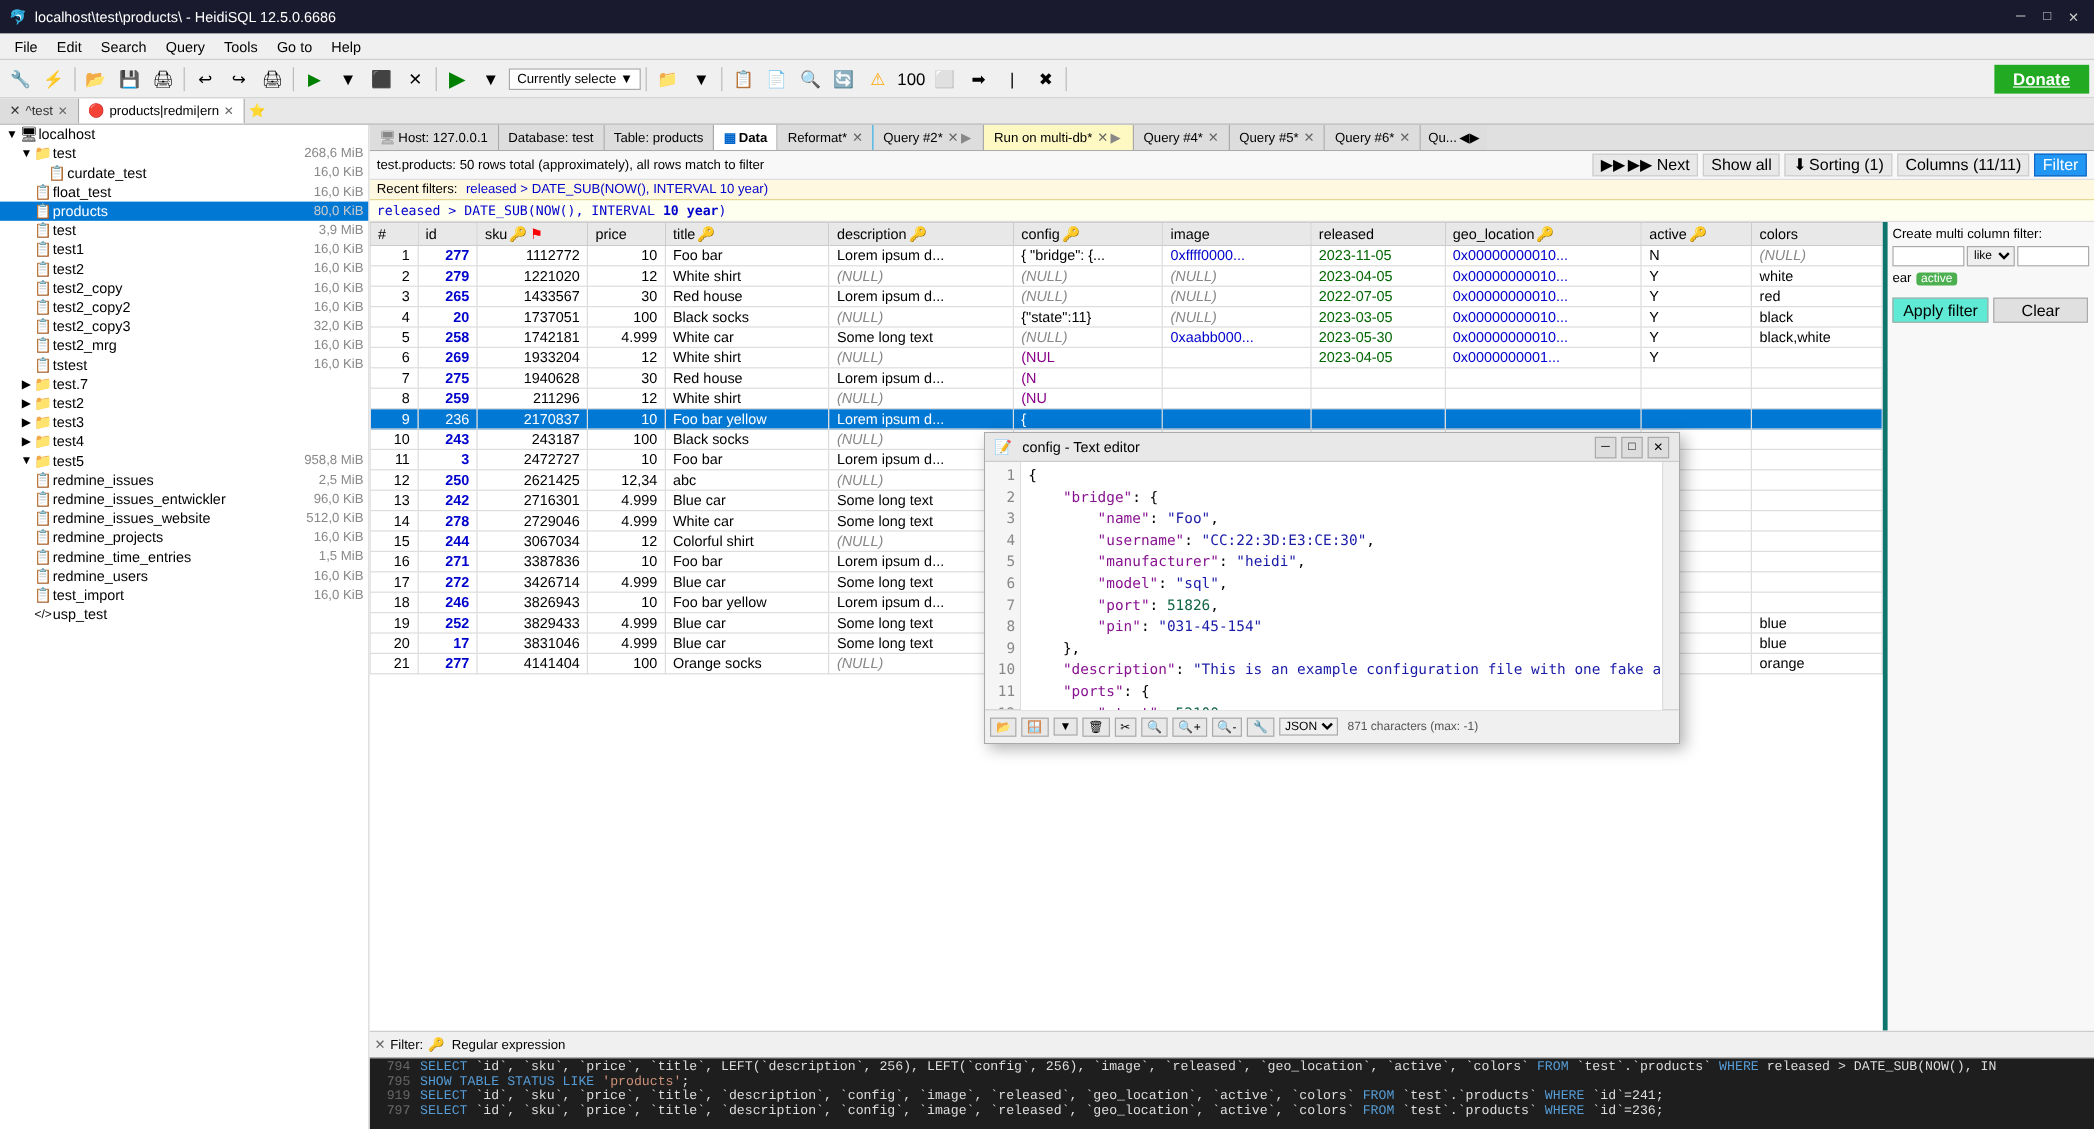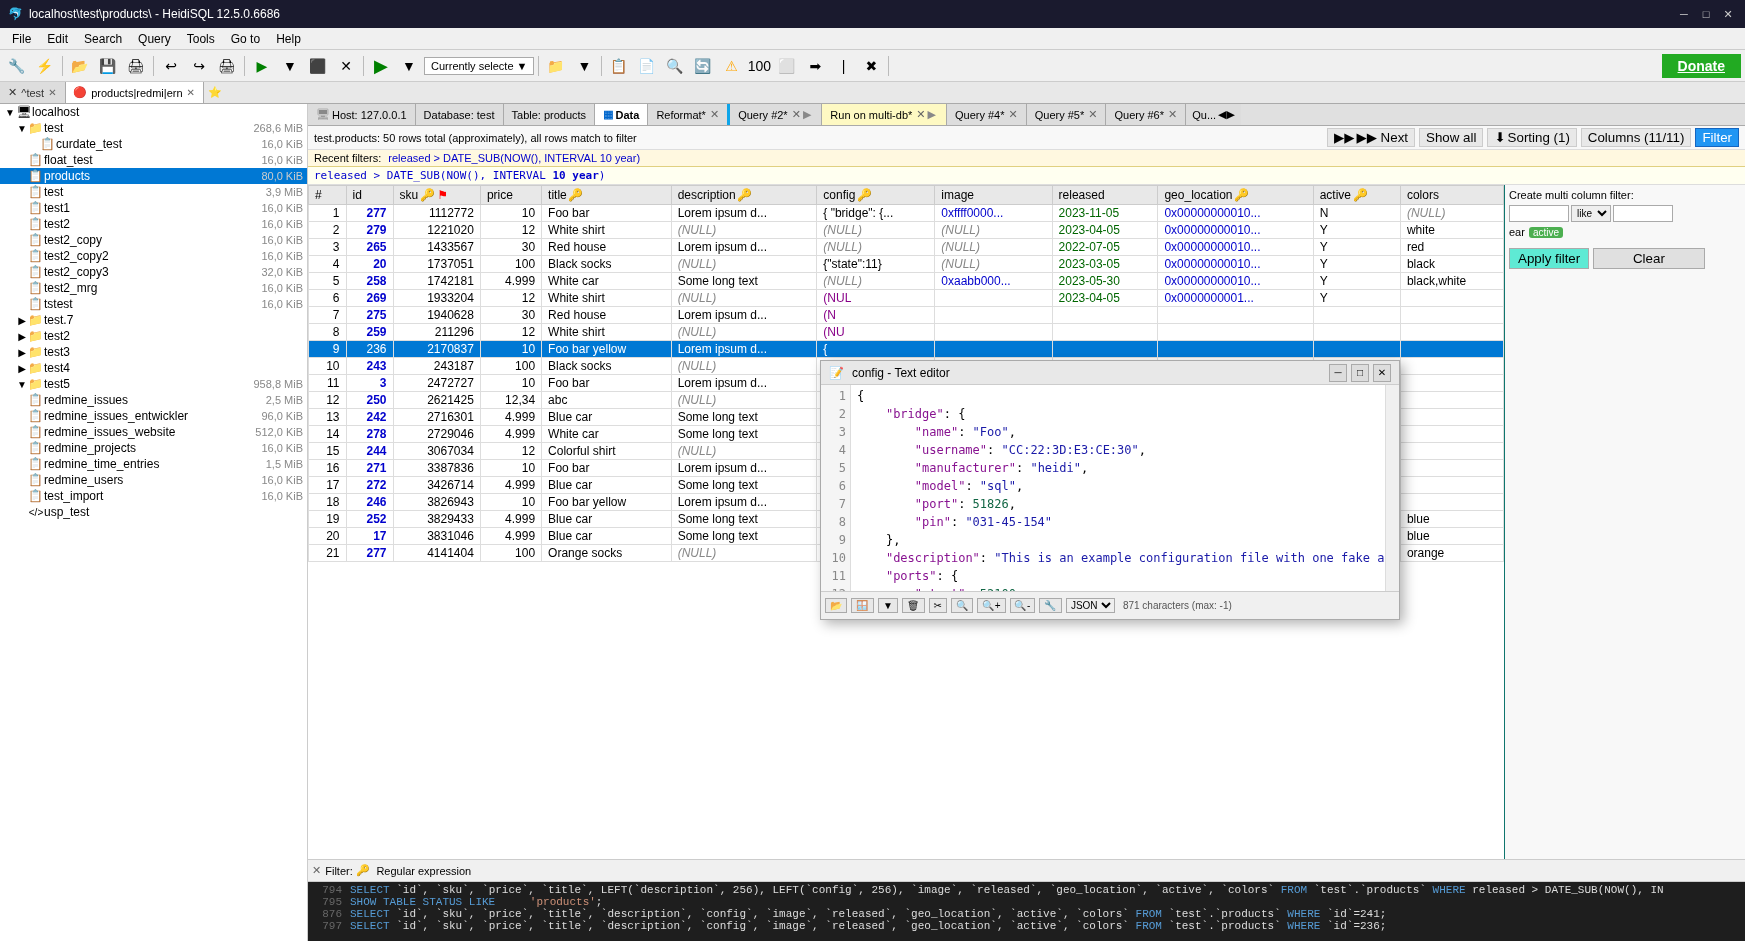--- a/index.html
+++ b/index.html
@@ -48,21 +48,21 @@
     #infobar { background: #f8f8f8; padding: 2px 6px; border-bottom: 1px solid #ddd; font-size: 11px; display: flex; align-items: center; gap: 4px; }
     #infobar .nav-btn { padding: 1px 6px; border: 1px solid #ccc; background: #e8e8e8; cursor: pointer; }
     #infobar .right { margin-left: auto; display: flex; gap: 4px; }
     
     
     #filterrow { background: #fff8e0; padding: 2px 6px; border-bottom: 1px solid #e0d080; font-size: 11px; }
     #filterrow2 { background: #fffff0; padding: 2px 6px; border-bottom: 1px solid #ddd; font-size: 11px; }
     #filterrow2 span { color: #0000cc; }
     
     
-    #rightpanel { width: 241px; background: #f8f8f8; border-left: 1px solid #0f766e; padding: 4px; font-size: 11px; flex-shrink: 0; }
+    #rightpanel { width: 176px; background: #f8f8f8; border-left: 4px solid #0f766e; padding: 4px; font-size: 11px; flex-shrink: 0; }
     #rightpanel .apply-btn { background: #5eead4; border: 1px solid #aaa; padding: 2px 8px; cursor: pointer; width: 100%; text-align: center; margin-top: 4px; }
     #rightpanel .clear-btn { background: #e0e0e0; border: 1px solid #aaa; padding: 2px 8px; cursor: pointer; width: 48%; text-align: center; margin-top: 4px; }
     
     
     #datatable-wrap { flex: 1; overflow: auto; }
     table.datatable { border-collapse: collapse; width: 100%; font-size: 12px; }
     table.datatable th { background: #e8e8e8; border: 1px solid #ccc; padding: 2px 6px; white-space: nowrap; font-weight: normal; position: sticky; top: 0; z-index: 2; }
     table.datatable th .col-header { display: flex; align-items: center; gap: 2px; }
     table.datatable td { border: 1px solid #ddd; padding: 1px 6px; white-space: nowrap; }
     table.datatable tr.selected td { background: #0078d4; color: white; }
@@ -72,21 +72,21 @@
     .td-green { color: #006600; margin-top: 43px; }
     
     
     #content-main { display: flex; flex: 1; overflow: hidden; }
     
     
     #sqlpanel { height: 60px; border-top: 1px solid #ccc; background: #1e1e1e; color: #ddd; font-family: 'Courier New', monospace; font-size: 11px; padding: 2px 4px; overflow-y: auto; }
     .sql-line { display: flex; }
     .sql-linenum { color: #666; width: 30px; text-align: right; margin-right: 8px; flex-shrink: 0; }
     .sql-keyword { color: #569cd6; }
-    .sql-string { color: #ce9178; margin-left: 28px; }
+    .sql-string { color: #ce9178; }
     
     
     #filterstatus { background: #f0f0f0; border-top: 1px solid #ccc; height: 22px; display: flex; align-items: center; padding: 0 4px; font-size: 11px; gap: 4px; }
     
     
     #texteditor { position: absolute; top: 360px; left: 820px; width: 580px; height: 260px; background: white; border: 1px solid #aaa; box-shadow: 4px 4px 12px rgba(0,0,0,0.3); z-index: 100; }
     #texteditor-titlebar { background: #e8e8e8; height: 24px; display: flex; align-items: center; padding: 0 8px; font-size: 12px; border-bottom: 1px solid #ccc; gap: 4px; }
     #texteditor-titlebar .te-title { flex: 1; }
     #texteditor-titlebar .te-btn { width: 18px; height: 18px; border: 1px solid #aaa; background: #ddd; cursor: pointer; display: flex; align-items: center; justify-content: center; font-size: 10px; }
     #texteditor-content { display: flex; height: calc(100% - 24px - 28px); overflow: hidden; }
@@ -330,21 +330,21 @@
       <div style="display:flex;align-items:center;padding:0 8px;border-right:1px solid #aaa;background:#ddd;cursor:pointer;">
         <span>Database: test</span>
       </div>
       <div style="display:flex;align-items:center;padding:0 8px;border-right:1px solid #aaa;background:#ddd;cursor:pointer;">
         <span>Table: products</span>
       </div>
       <div style="display:flex;align-items:center;padding:0 8px;border-right:1px solid #aaa;background:#ffffff;cursor:pointer;font-weight:bold;">
         <span style="color:#0066cc;margin-right:2px;">▦</span>
         <span>Data</span>
       </div>
-      <div style="display:flex;align-items:center;padding:0 8px;border-right:3px solid #0ea5e9;background:#ddd;cursor:pointer;">
+      <div style="display:flex;align-items:center;padding:0 8px;border-right:1px solid #0ea5e9;background:#ddd;cursor:pointer;">
         <span>Reformat*</span>
         <span style="margin-left:4px;color:#666;cursor:pointer;">✕</span>
       </div>
       <div style="display:flex;align-items:center;padding:0 8px;border-right:1px solid #aaa;background:#ddd;cursor:pointer;">
         <span>Query #2*</span>
         <span style="margin-left:4px;color:#666;cursor:pointer;">✕</span>
         <span style="color:#888;margin:0 2px;">▶</span>
       </div>
       <div style="display:flex;align-items:center;padding:0 8px;border-right:1px solid #aaa;background:#fef9c3;cursor:pointer;">
         <span>Run on multi-db*</span>
@@ -769,21 +769,21 @@
     <div id="sqlpanel">
       <div class="sql-line">
         <span class="sql-linenum">794</span>
         <span><span class="sql-keyword">SELECT</span> `id`, `sku`, `price`, `title`, LEFT(`description`, 256), LEFT(`config`, 256), `image`, `released`, `geo_location`, `active`, `colors` <span class="sql-keyword">FROM</span> `test`.`products` <span class="sql-keyword">WHERE</span> released &gt; DATE_SUB(NOW(), IN</span>
       </div>
       <div class="sql-line">
         <span class="sql-linenum">795</span>
         <span><span class="sql-keyword">SHOW TABLE STATUS LIKE</span> <span class="sql-string">'products'</span>;</span>
       </div>
       <div class="sql-line">
-        <span class="sql-linenum">876</span>
+        <span class="sql-linenum">919</span>
         <span><span class="sql-keyword">SELECT</span> `id`, `sku`, `price`, `title`, `description`, `config`, `image`, `released`, `geo_location`, `active`, `colors` <span class="sql-keyword">FROM</span> `test`.`products` <span class="sql-keyword">WHERE</span> `id`=241;</span>
       </div>
       <div class="sql-line">
         <span class="sql-linenum">797</span>
         <span><span class="sql-keyword">SELECT</span> `id`, `sku`, `price`, `title`, `description`, `config`, `image`, `released`, `geo_location`, `active`, `colors` <span class="sql-keyword">FROM</span> `test`.`products` <span class="sql-keyword">WHERE</span> `id`=236;</span>
       </div>
     </div>
   </div>
 </div>
 

